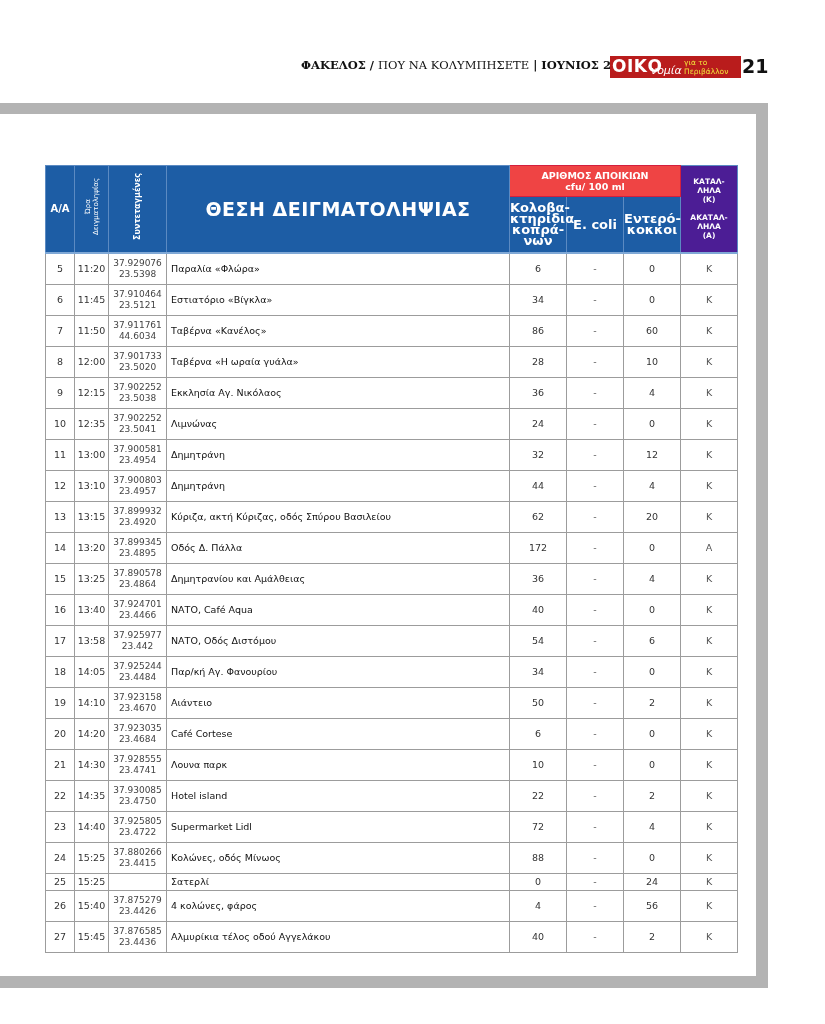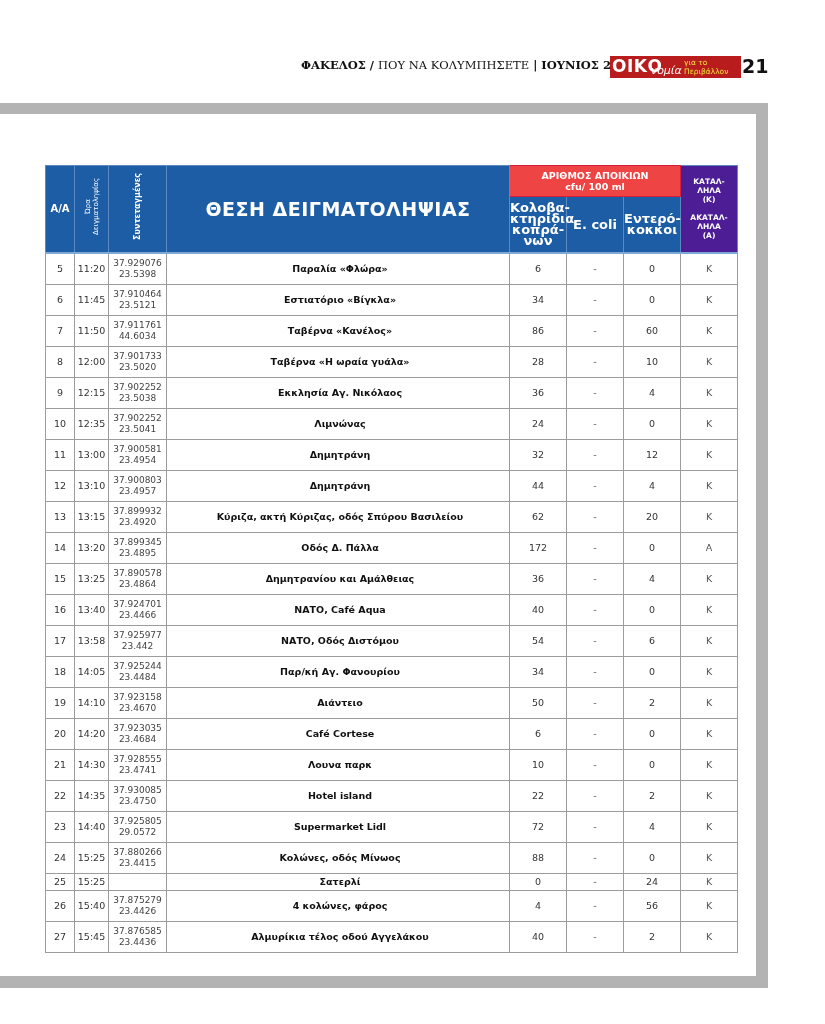--- a/index.html
+++ b/index.html
@@ -24,21 +24,21 @@
   th.red { background:#ef4444; border-color:#d31f3e; height:30px; font-size:9.5px; line-height:11px; }
   th.kata { background:#4c1d95; font-size:7.5px; line-height:9px; }
   th.small { font-size:13px; line-height:11px; }
   th.aa { font-size:10px; }
   th.title { font-size:19px; letter-spacing:0.5px;text-align:center; }
   .vert { writing-mode:vertical-rl; transform:rotate(180deg); display:inline-block; white-space:nowrap; }
   .vert.t { font-size:7px; line-height:8px; font-weight:normal; }
   .vert.c { font-size:8px; }
   td { border:1px solid #9c9c9c; font-family:"DejaVu Sans", sans-serif; font-size:9.5px; color:#333; text-align:center; vertical-align:middle; padding:0; height:30px; }
   td.coord { font-size:9px; line-height:11px; color:#444; }
-  td.loc { text-align:center; padding-left:4px; font-weight:bold; color:#111; font-size:9.5px; }
+  td.loc { text-align:left; padding-left:4px; font-weight:normal; color:#111; font-size:9.5px; }
   td.dim { color:#555; }
   tr.short td { height:16px; }
   tr.first td { border-top:2px solid #7fa8d6; }
 </style>
 </head>
 <body>
 
 <div class="header-line">
   <b>ΦΑΚΕΛΟΣ</b><b> / </b><span class="light">ΠΟΥ ΝΑ ΚΟΛΥΜΠΗΣΕΤΕ</span><b> | </b><b>ΙΟΥΝΙΟΣ 2019</b>
 </div>
@@ -279,21 +279,21 @@
         <td class="coord"><span>37.930085</span><br><span>23.4750</span></td>
         <td class="loc">Hotel island</td>
         <td>22</td>
         <td class="dim">-</td>
         <td>2</td>
         <td class="dim">Κ</td>
       </tr>
       <tr>
         <td>23</td>
         <td>14:40</td>
-        <td class="coord"><span>37.925805</span><br><span>29.0572</span></td>
+        <td class="coord"><span>37.925805</span><br><span>23.4722</span></td>
         <td class="loc">Supermarket Lidl</td>
         <td>72</td>
         <td class="dim">-</td>
         <td>4</td>
         <td class="dim">Κ</td>
       </tr>
       <tr>
         <td>24</td>
         <td>15:25</td>
         <td class="coord"><span>37.880266</span><br><span>23.4415</span></td>

